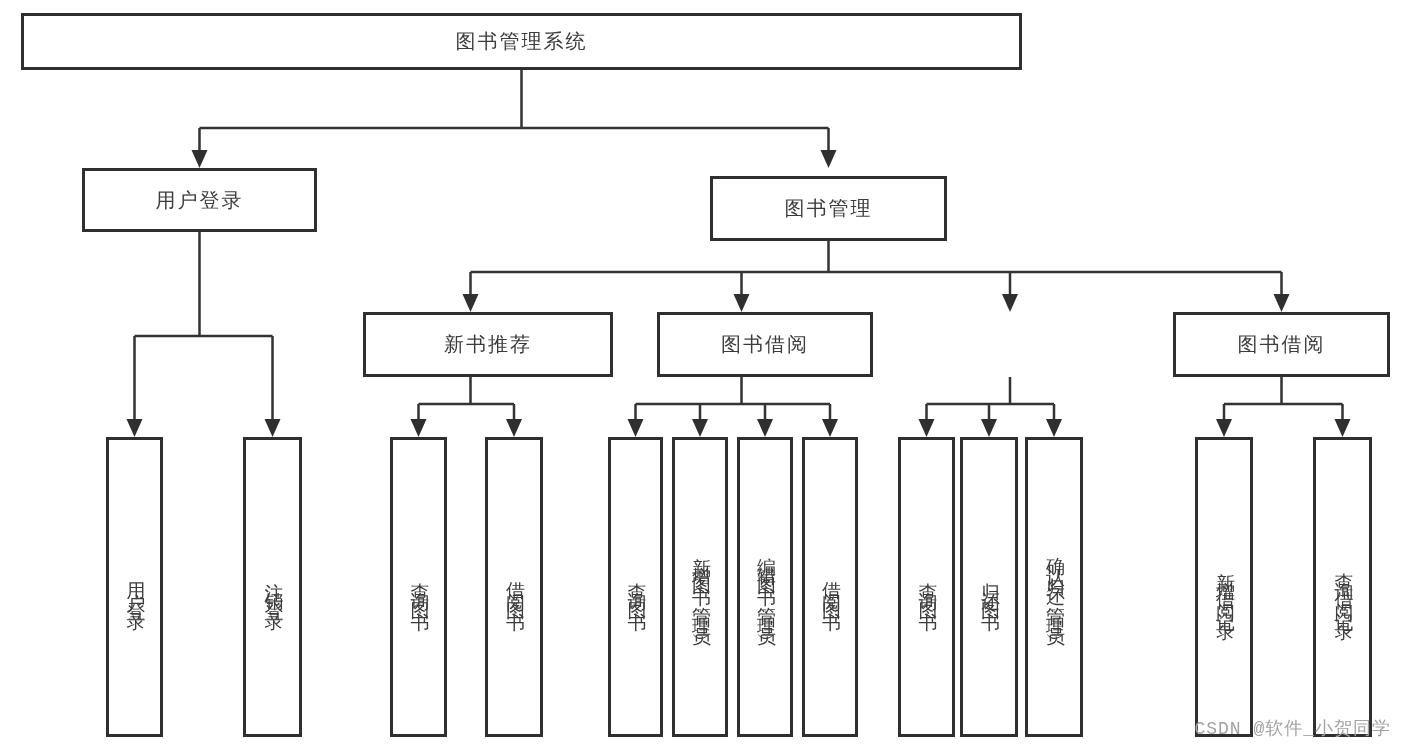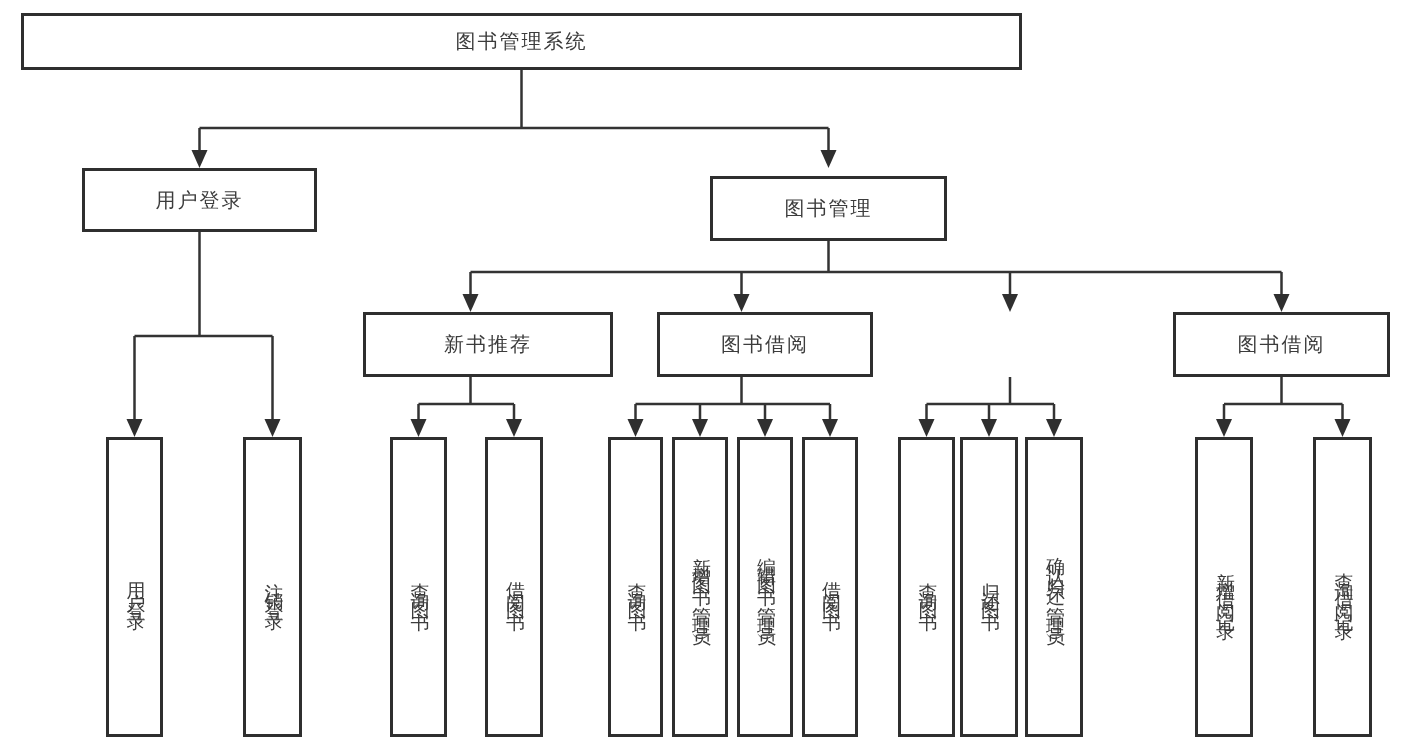--- a/index.html
+++ b/index.html
@@ -117,14 +117,15 @@
     <span class="vtxt">确认归还（管理员）</span>
   </div>
 
   <div class="node v" style="left:1195px; top:437px; width:58px; height:300px;">
     <span class="vtxt">新增借阅记录</span>
   </div>
   <div class="node v" style="left:1313px; top:437px; width:59px; height:300px;">
     <span class="vtxt">查询借阅记录</span>
   </div>
 
+  <div class="watermark">CSDN @软件_小贺同学</div>
 
 </div>
 
 </body></html>

